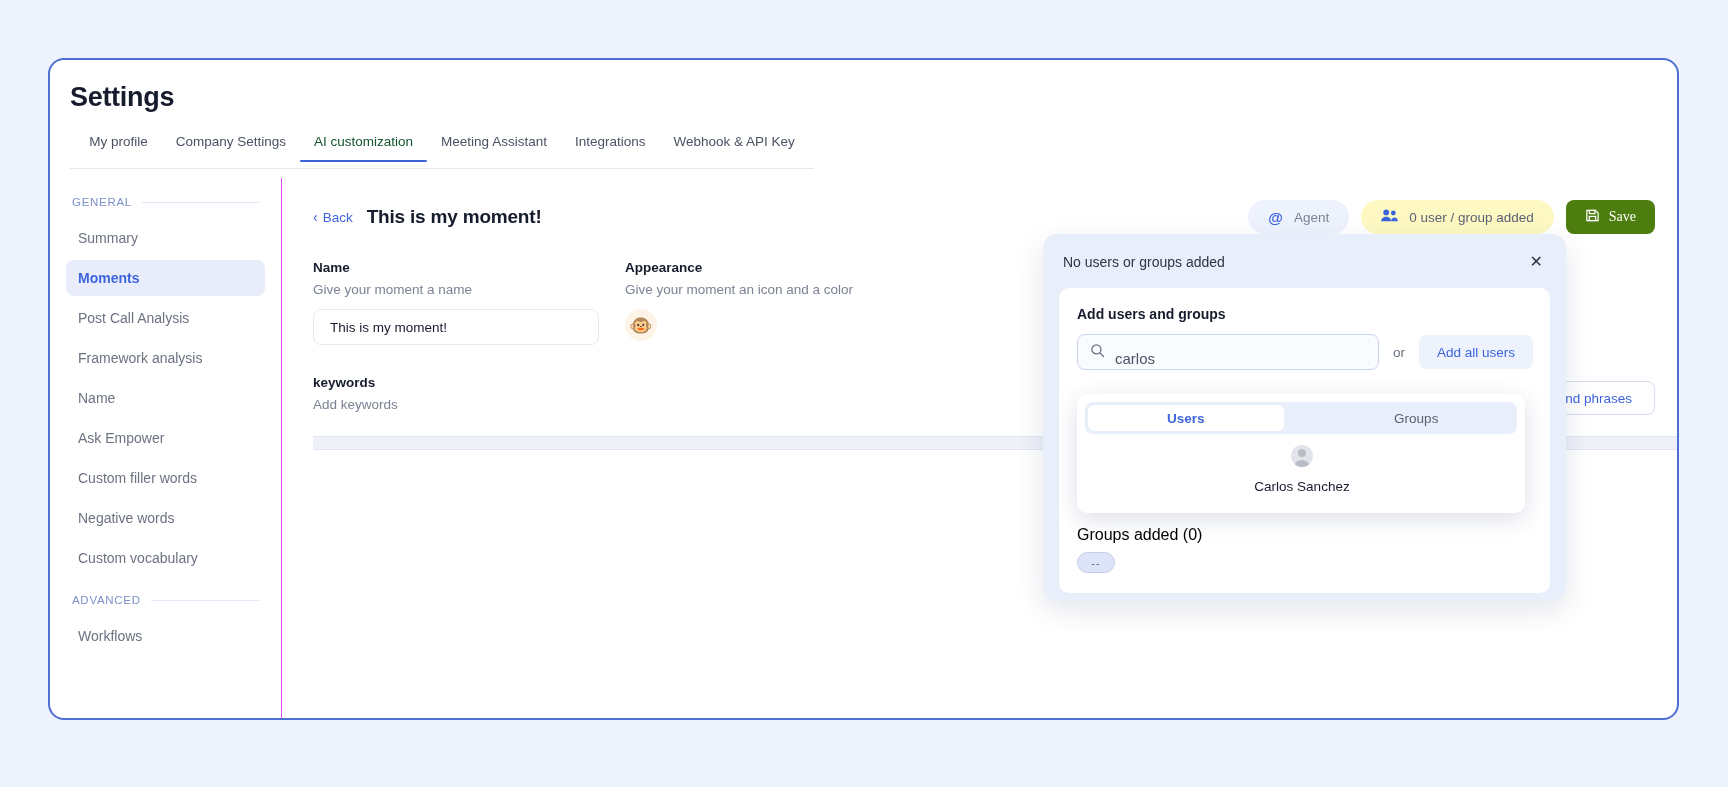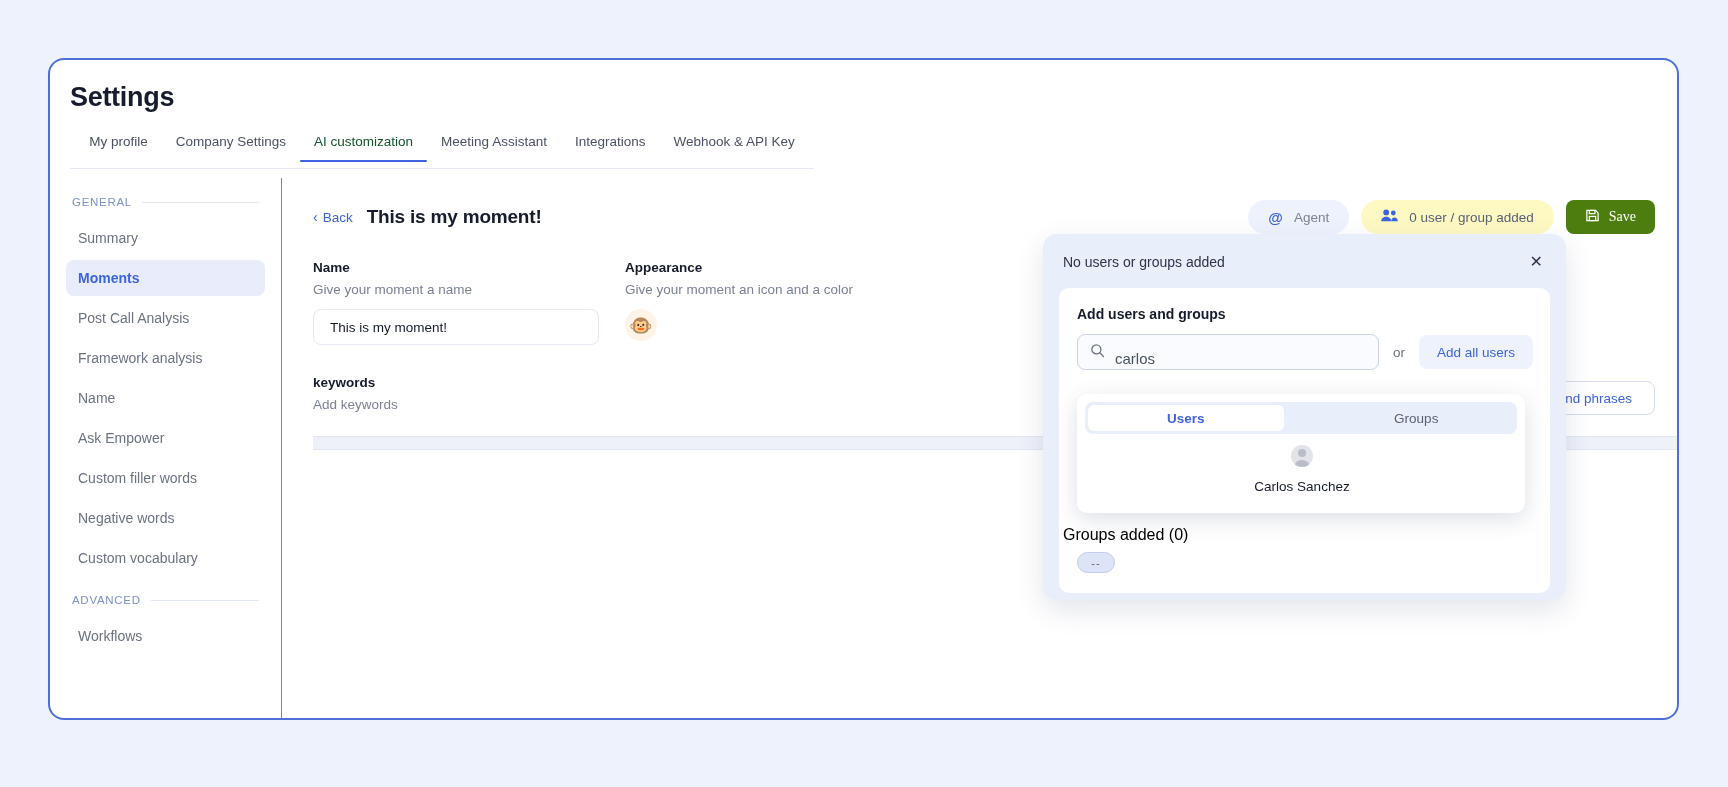--- a/index.html
+++ b/index.html
@@ -217,21 +217,21 @@
   .user-name { font-size: 13.5px; color: #161c2d; }
 
   
   .chip {
     width: 38px; height: 21px; border-radius: 11px;
     background: #dde4f7; border: 1px solid #c2cdea;
     display: flex; align-items: center; justify-content: center;
     color: #5a6276; font-size: 11px; letter-spacing: 1px;
   }
   .stack-users { position: absolute; left: 18px; top: 200px; }
-  .stack-groups-label { position: absolute; left: 4px; top: 238px; }
+  .stack-groups-label { position: absolute; left: 18px; top: 238px; }
   .stack-groups { position: absolute; left: 18px; top: 264px; }
 </style>
 </head>
 <body>
 
 <div class="page">
   <div class="app-card">
 
     <div class="settings-title">Settings</div>
 

